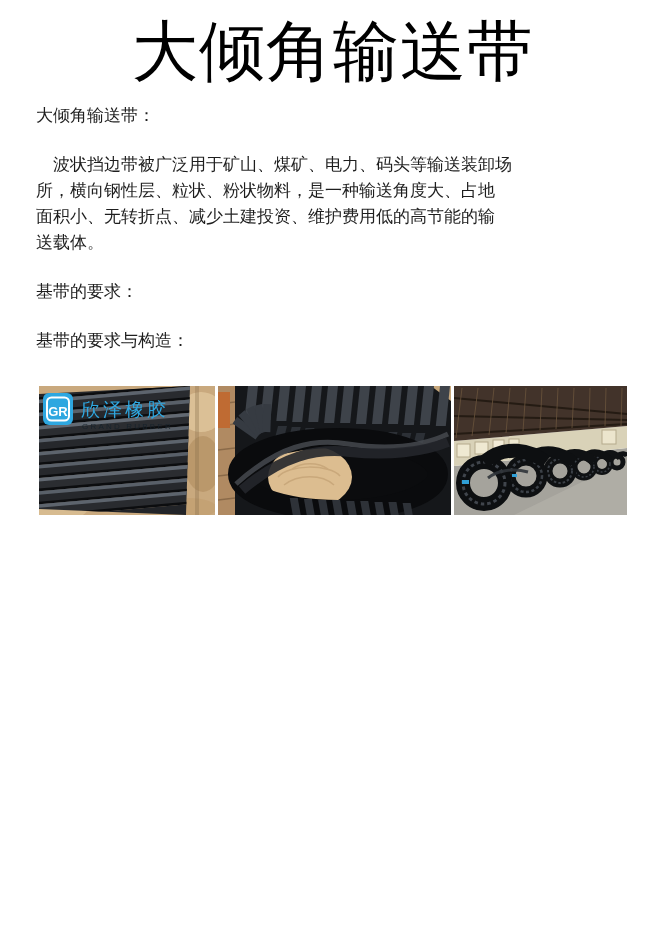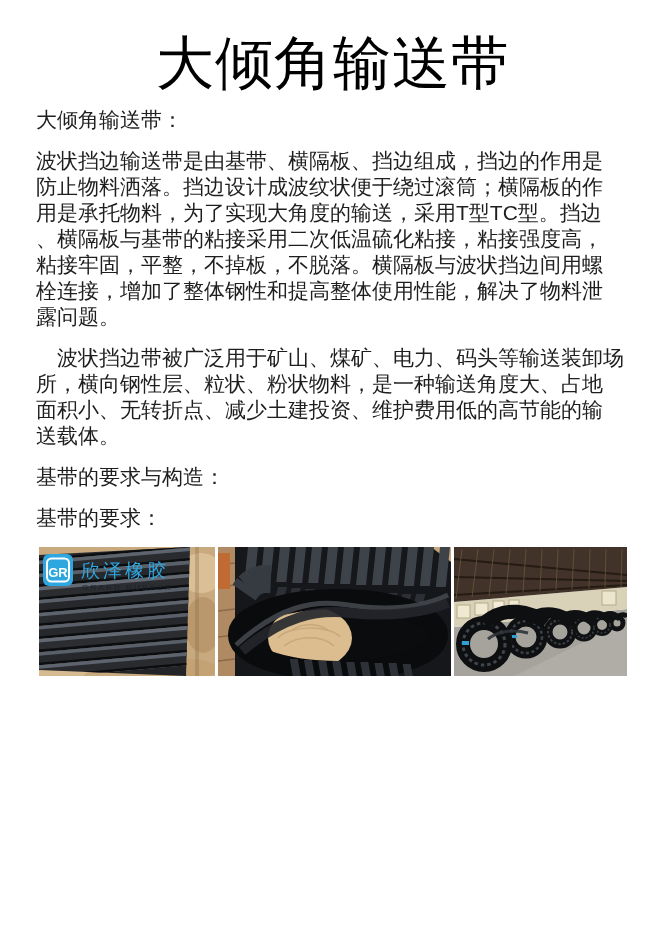--- a/index.html
+++ b/index.html
@@ -5,70 +5,63 @@
   html,body{margin:0;padding:0;background:#ffffff;}
   .page{
     position:relative;
     width:666px;height:930px;
     background:#ffffff;
     overflow:hidden;
     font-family:"Liberation Sans","DejaVu Sans",sans-serif;
     color:#1e1e1e;
   }
   .title{
-    margin:12px;
+    margin:0;
     padding-top:22px;
-    font-size:58px;
+    font-size:66px;
     line-height:58px;
     font-weight:400;
     text-align:center;
     color:#000;
     letter-spacing:1px;
   }
   .content{
     padding:0 26px 0 36px;
   }
   .tblock{
-    margin:15px 0 0 0;
-    font-size:21px;
+    margin:23px 0 0 0;
+    font-size:17px;
     line-height:26px;
     font-weight:400;
     white-space:pre;
     color:#1e1e1e;
   }
   .gallery{
     display:flex;
     gap:3px;
     padding-left:39px;
-    margin-top:16px;
+    margin-top:32px;
   }
   .photo{display:block;}
 </style>
 </head>
 <body>
 
 <div class="page">
 
   <h1 class="title">大倾角输送带</h1>
 
   <div class="content">
     <div class="tblock">大倾角输送带：</div>
-    <div class="tblock">波状挡边输送带是由基带、横隔板、挡边组成，挡边的作用是
-防止物料洒落。挡边设计成波纹状便于绕过滚筒；横隔板的作
-用是承托物料，为了实现大角度的输送，采用T型TC型。挡边
-、横隔板与基带的粘接采用二次低温硫化粘接，粘接强度高，
-粘接牢固，平整，不掉板，不脱落。横隔板与波状挡边间用螺
-栓连接，增加了整体钢性和提高整体使用性能，解决了物料泄
-露问题。</div>
     <div class="tblock">　波状挡边带被广泛用于矿山、煤矿、电力、码头等输送装卸场
 所，横向钢性层、粒状、粉状物料，是一种输送角度大、占地
 面积小、无转折点、减少土建投资、维护费用低的高节能的输
 送载体。</div>
+    <div class="tblock">基带的要求：</div>
     <div class="tblock">基带的要求与构造：</div>
-    <div class="tblock">基带的要求：</div>
   </div>
 
   <div class="gallery">
 
     <svg class="photo" width="176" height="129" viewBox="0 0 176 129">
       <defs>
         <clipPath id="stripsClip">
             <polygon points="0,8 151,0 147,129 0,123"></polygon>
           </clipPath>
       </defs>

